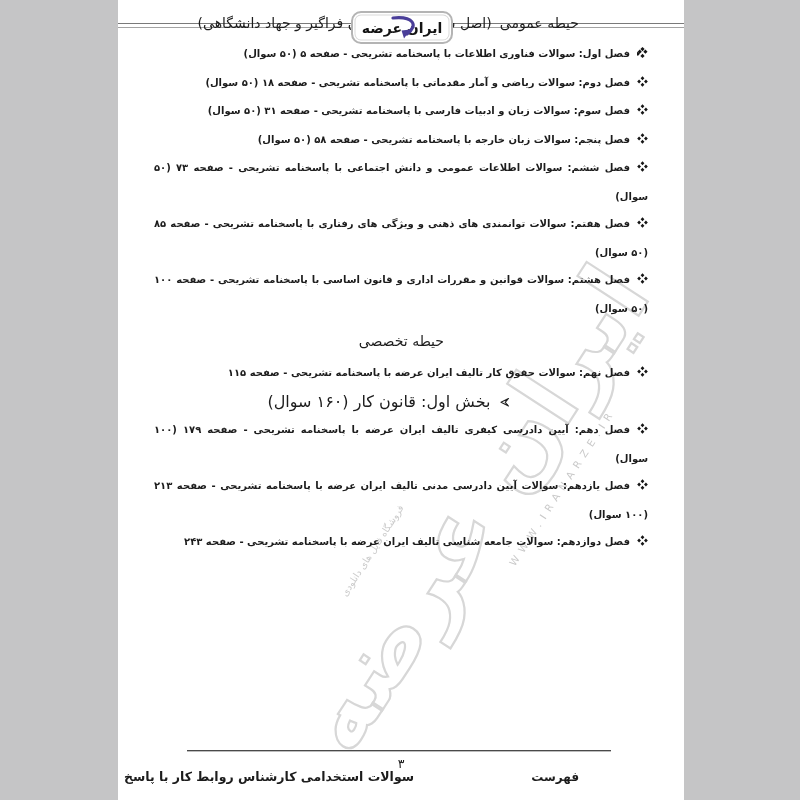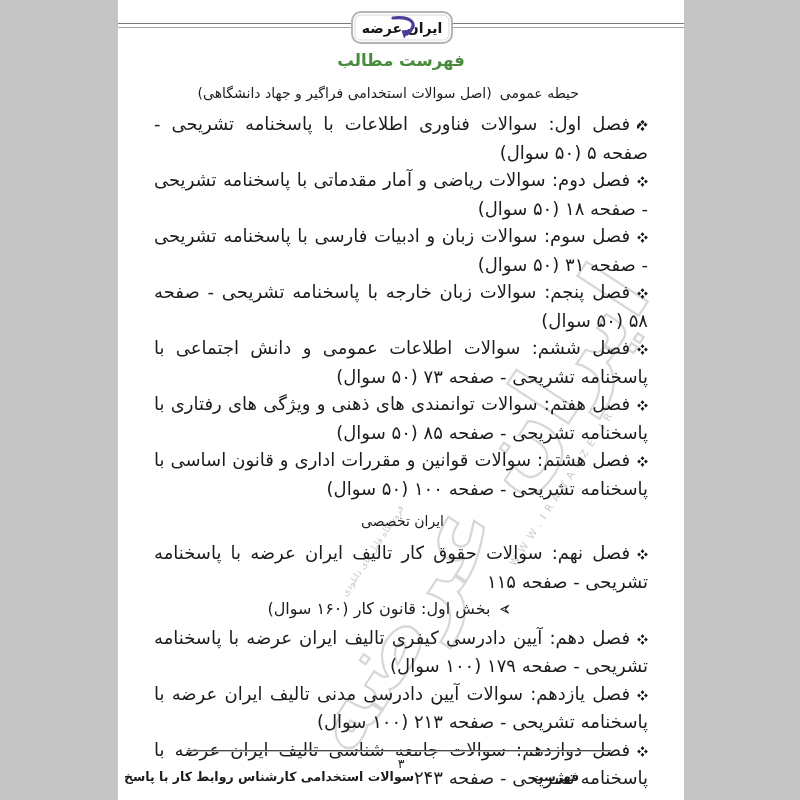--- a/index.html
+++ b/index.html
@@ -47,21 +47,21 @@
   }
   .section { position: relative; z-index: 1; }
   .heading { line-height: 24px; margin-top: 11px; margin-bottom: 5px; text-align: right; }
   .heading .hb { font-weight: normal; font-size: 14px; }
   .heading .hn { font-size: 14px; margin-right: 3px; }
   .section-general .heading { margin-right: 69px; }
   .section-specialized .heading { margin-right: 204px; margin-top: 7px; margin-bottom: 6px; }
   
   .content { padding: 0 36px; position: relative; z-index: 1; }
   .item {
-    font-size: 18px; font-weight: normal;
+    font-size: 10px; font-weight: bold;
     line-height: 27.5px;
     text-align: justify;
     text-justify: inter-word;
   }
   .bullet { display: inline-block; margin-left: 7px; vertical-align: -1px; }
   .sub {
     font-size: 16px; font-weight: normal;
     line-height: 27.5px;
     margin-right: 25px;
     text-align: center;
@@ -127,21 +127,20 @@
   <div class="rule-top-1"></div>
   <div class="rule-top-2"></div>
   <div class="logo-badge">
     <span class="logo-text">ایران عرضه</span>
     <svg class="logo-arrow" width="34" height="28" viewBox="0 0 34 28">
       <path d="M 6 3 C 26 1, 32 10, 20 19" fill="none" stroke="#4a3e99" stroke-width="3.2" stroke-linecap="round"></path>
       <polygon points="23.5,14.5 17,23.5 14.5,15.5" fill="#4a3e99"></polygon>
     </svg>
   </div>
 
-  <div class="toc-title">فهرست مطالب</div>
 
   <div class="content">
 
     <div class="section section-general">
       <div class="heading">
         <span class="hb">حیطه عمومی</span>
         <span class="hn">(اصل سوالات استخدامی فراگیر و جهاد دانشگاهی)</span>
       </div>
 
       <div class="item"><span class="bullet"><svg width="11" height="11" viewBox="0 0 11 11">
@@ -198,21 +197,21 @@
                 <polygon points="5.5,0.2 7.4,2.2 5.5,4.2 3.6,2.2"></polygon>
                 <polygon points="5.5,6.8 7.4,8.8 5.5,10.8 3.6,8.8"></polygon>
                 <polygon points="2.1,3.5 4,5.5 2.1,7.5 0.2,5.5"></polygon>
                 <polygon points="8.9,3.5 10.8,5.5 8.9,7.5 7,5.5"></polygon>
               </g>
             </svg></span><span>فصل هشتم: سوالات قوانین و مقررات اداری و قانون اساسی با پاسخنامه تشریحی - صفحه ۱۰۰ (۵۰ سوال)</span></div>
     </div>
 
     <div class="section section-specialized">
       <div class="heading">
-        <span class="hb">ایران تخصصی</span>
+        <span class="hb">حیطه تخصصی</span>
       </div>
 
       <div class="item"><span class="bullet"><svg width="11" height="11" viewBox="0 0 11 11">
               <g fill="#161616">
                 <polygon points="5.5,0.2 7.4,2.2 5.5,4.2 3.6,2.2"></polygon>
                 <polygon points="5.5,6.8 7.4,8.8 5.5,10.8 3.6,8.8"></polygon>
                 <polygon points="2.1,3.5 4,5.5 2.1,7.5 0.2,5.5"></polygon>
                 <polygon points="8.9,3.5 10.8,5.5 8.9,7.5 7,5.5"></polygon>
               </g>
             </svg></span><span>فصل نهم: سوالات حقوق کار تالیف ایران عرضه با پاسخنامه تشریحی - صفحه ۱۱۵</span></div>

